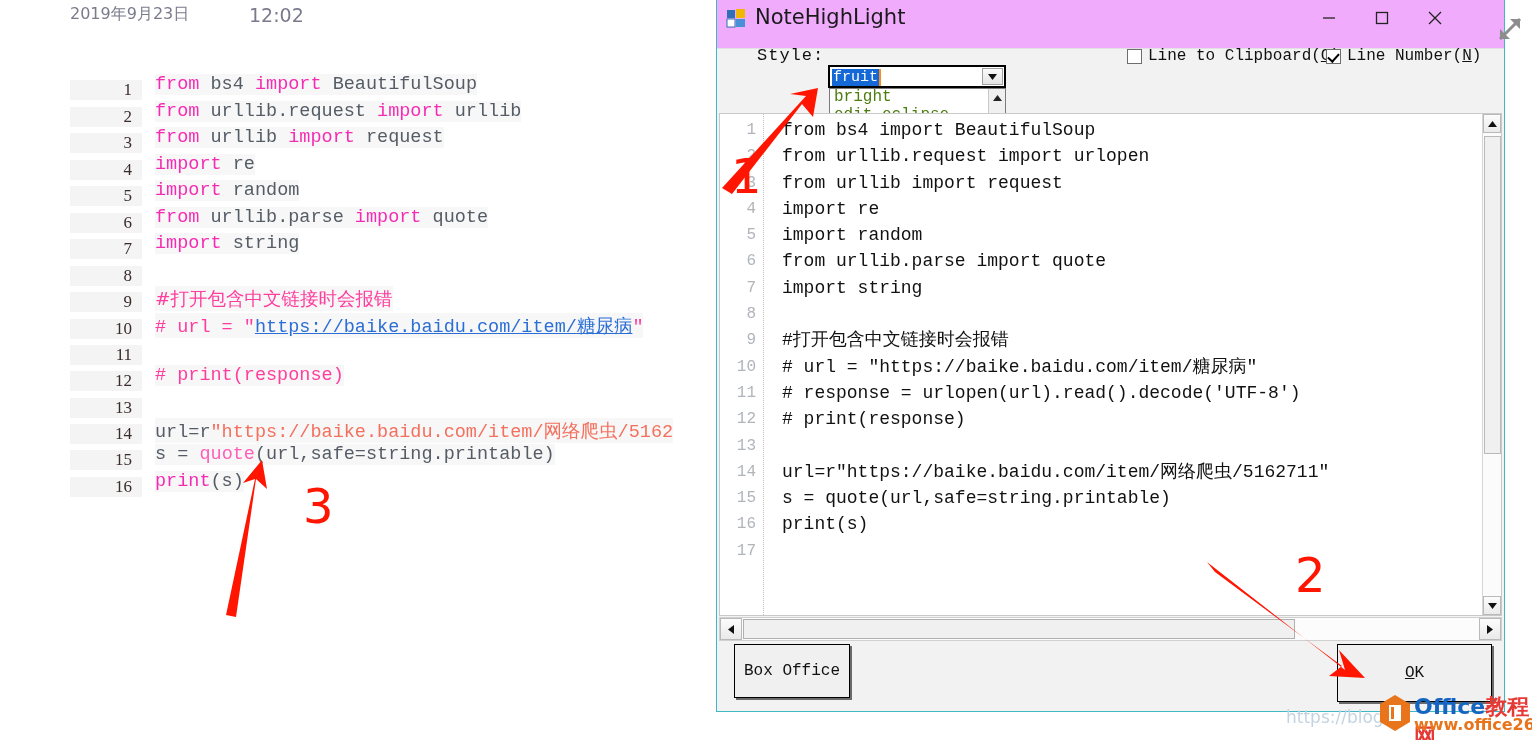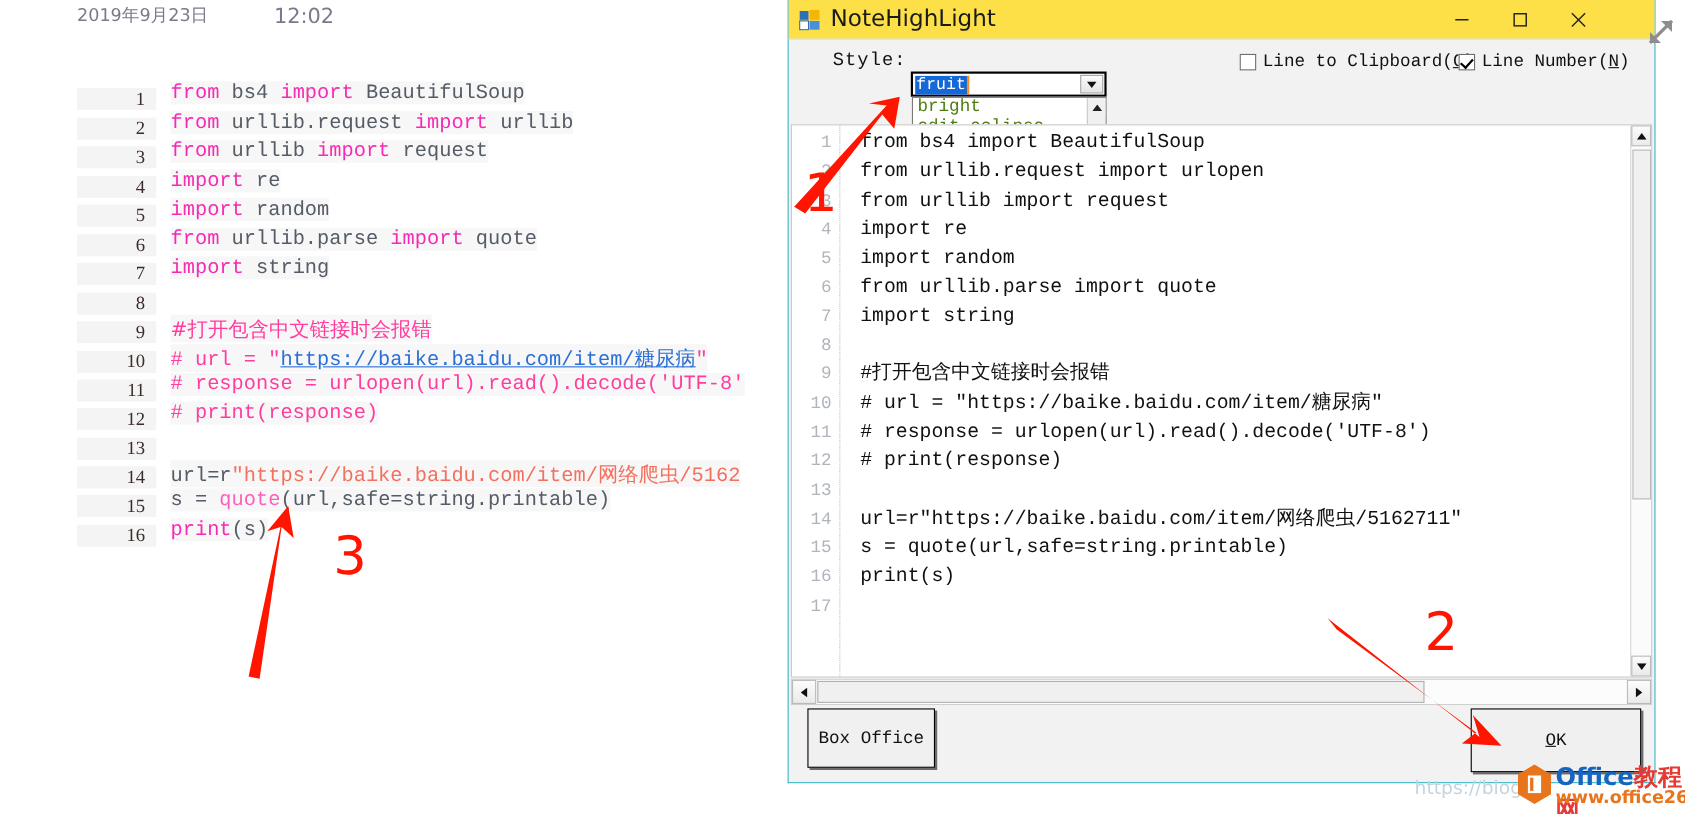--- a/index.html
+++ b/index.html
@@ -59,21 +59,21 @@
 
   
   #dialog {
     position: absolute; left: 716px; top: 0px;
     width: 789px; height: 712px;
     background: #f2f2f2;
     border: 1px solid #3fb8c4;
     border-top: none;
   }
   #titlebar {
-    position: relative; height: 36px; background: #fde047;
+    position: relative; height: 49px; background: #f0abfc;
     border-bottom: 1px solid #e2e2e2;
   }
   #app-icon {
     position: absolute; left: 9px; top: 8px; width: 20px; height: 20px;
   }
   #app-title {
     position: absolute; left: 38px; top: 5px;
     font-size: 21px; color: #1a1a1a;
     font-family: "DejaVu Sans", sans-serif;
   }
@@ -263,21 +263,20 @@
       <div class="nl-code" style="top: 139px;"><span class="kw">from </span><span>urllib.parse </span><span class="kw">import </span><span>quote</span></div>
       <div class="nl-gutter" style="top: 171px;">7</div>
       <div class="nl-code" style="top: 165px;"><span class="kw">import </span><span>string</span></div>
       <div class="nl-gutter" style="top: 198px;">8</div>
       <div class="nl-code nobg" style="top: 192px;"></div>
       <div class="nl-gutter" style="top: 224px;">9</div>
       <div class="nl-code" style="top: 218px;"><span class="cmt cjk">#打开包含中文链接时会报错</span></div>
       <div class="nl-gutter" style="top: 251px;">10</div>
       <div class="nl-code" style="top: 245px;"><span class="cmt"># url = "</span><span class="lnk">https://baike.baidu.com/item/</span><span class="lnk cjk">糖尿病</span><span class="cmt">"</span></div>
       <div class="nl-gutter" style="top: 277px;">11</div>
-      <div class="nl-code" style="top: 271px;"><span class="cmt"># response = urlopen(url).read().decode('UTF-8'</span></div>
       <div class="nl-gutter" style="top: 303px;">12</div>
       <div class="nl-code" style="top: 297px;"><span class="cmt"># print(response)</span></div>
       <div class="nl-gutter" style="top: 330px;">13</div>
       <div class="nl-code nobg" style="top: 324px;"></div>
       <div class="nl-gutter" style="top: 356px;">14</div>
       <div class="nl-code" style="top: 350px;"><span>url=r</span><span class="str">"https://baike.baidu.com/item/</span><span class="str cjk">网络爬虫</span><span class="str">/5162</span></div>
       <div class="nl-gutter" style="top: 382px;">15</div>
       <div class="nl-code" style="top: 376px;"><span>s = </span><span class="fn">quote</span><span>(url,safe=string.printable)</span></div>
       <div class="nl-gutter" style="top: 409px;">16</div>
       <div class="nl-code" style="top: 403px;"><span class="kw">print</span><span>(s)</span></div>

